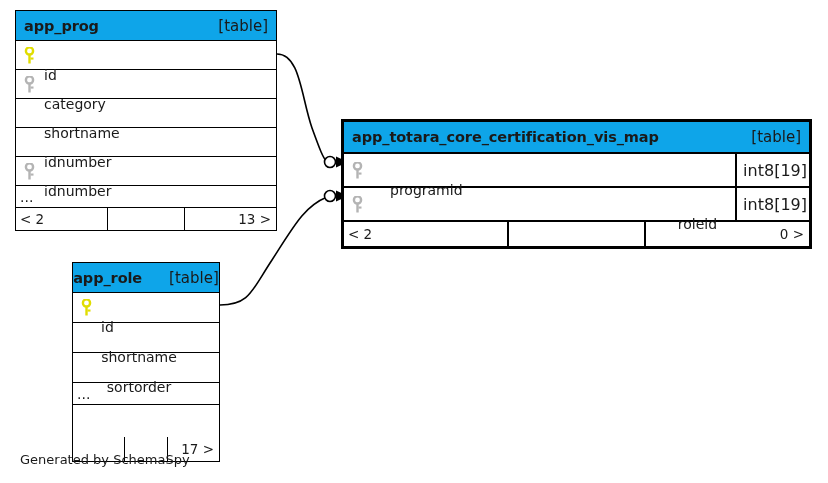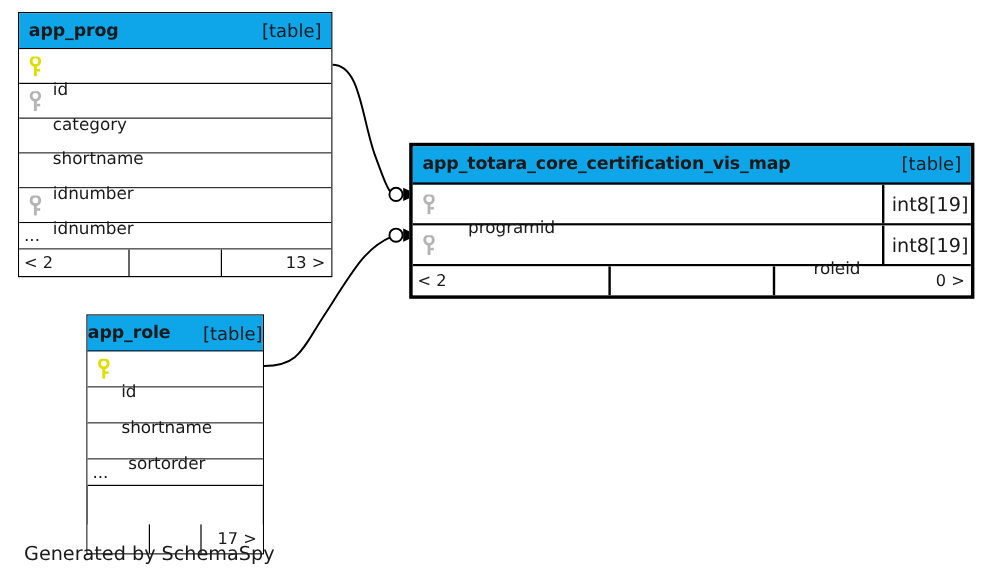--- a/index.html
+++ b/index.html
@@ -145,21 +145,21 @@
   .foot-mid    { flex: 0 0 30%; justify-content: center; border-left: 1.6px solid #000000; border-right: 1.6px solid #000000; }
   .foot-right  { flex: 1 1 auto; justify-content: flex-end; padding-right: 5px; }
   .er-table.thick .foot-mid { border-left: 2.2px solid #000000; border-right: 2.2px solid #000000; }
 
   .key-glyph { display: block; }
 
   #footer-credit {
     position: absolute;
     left: 20px;
     top: 452px;
-    font-size: 16px;
+    font-size: 13px;
     color: #1a1a1a;
     white-space: nowrap;
     z-index: 3;
   }
 </style>
 </head>
 <body>
 
 <div id="diagram-canvas">
 

